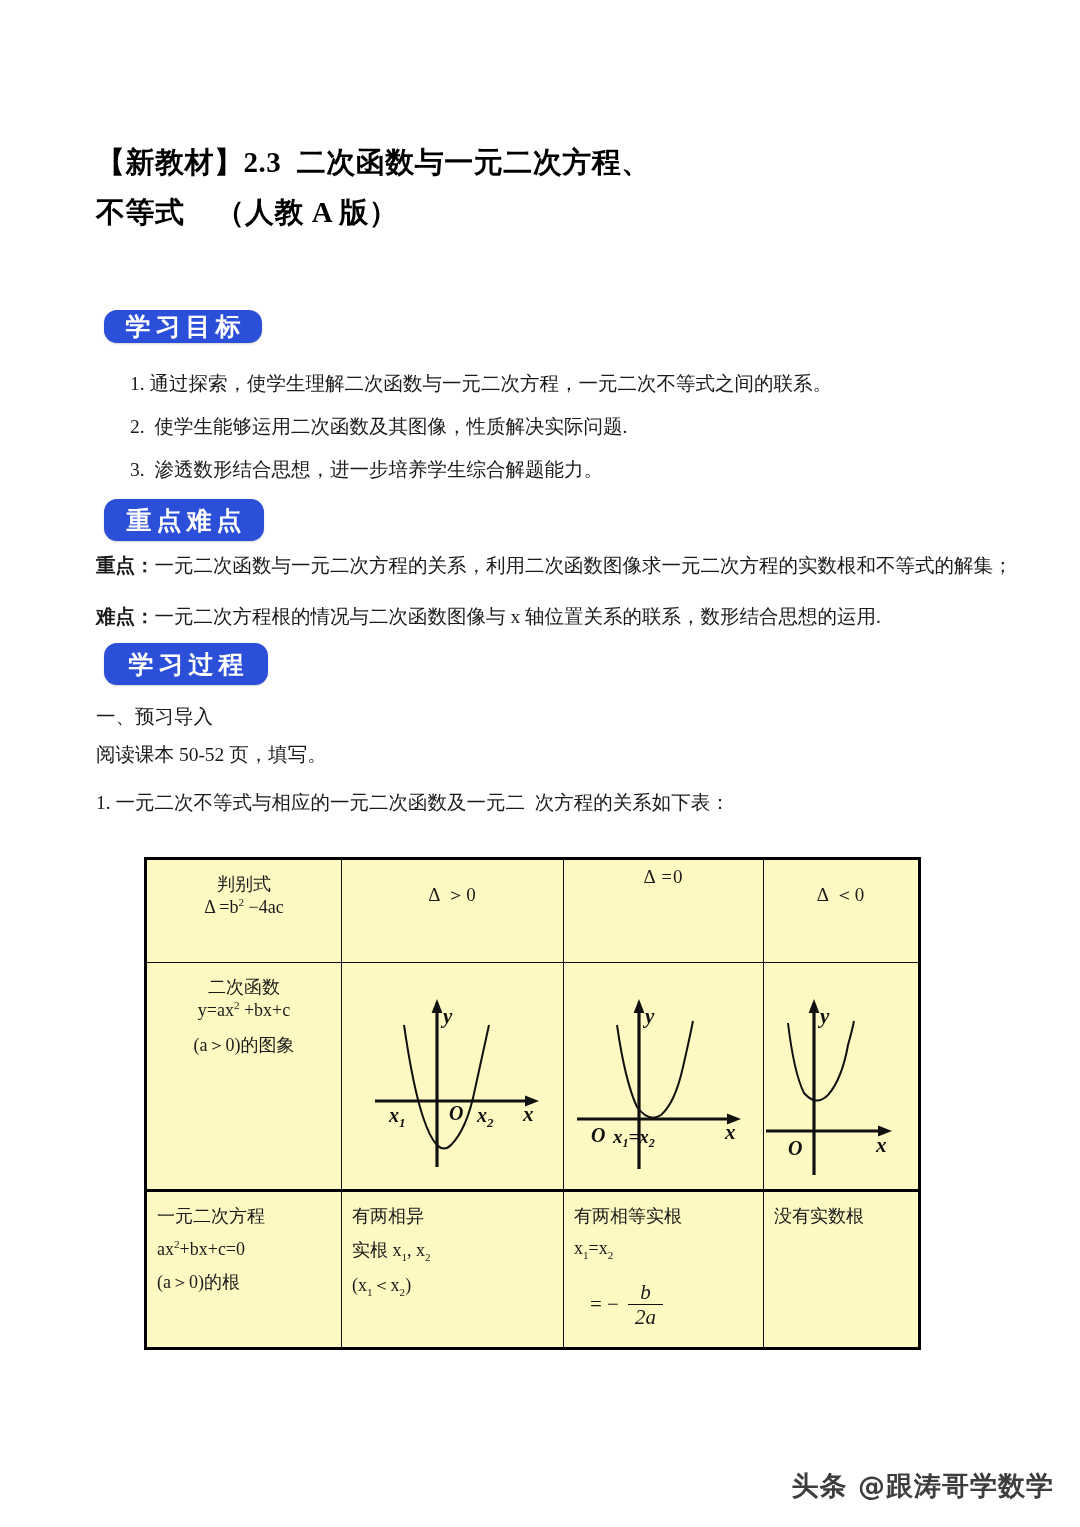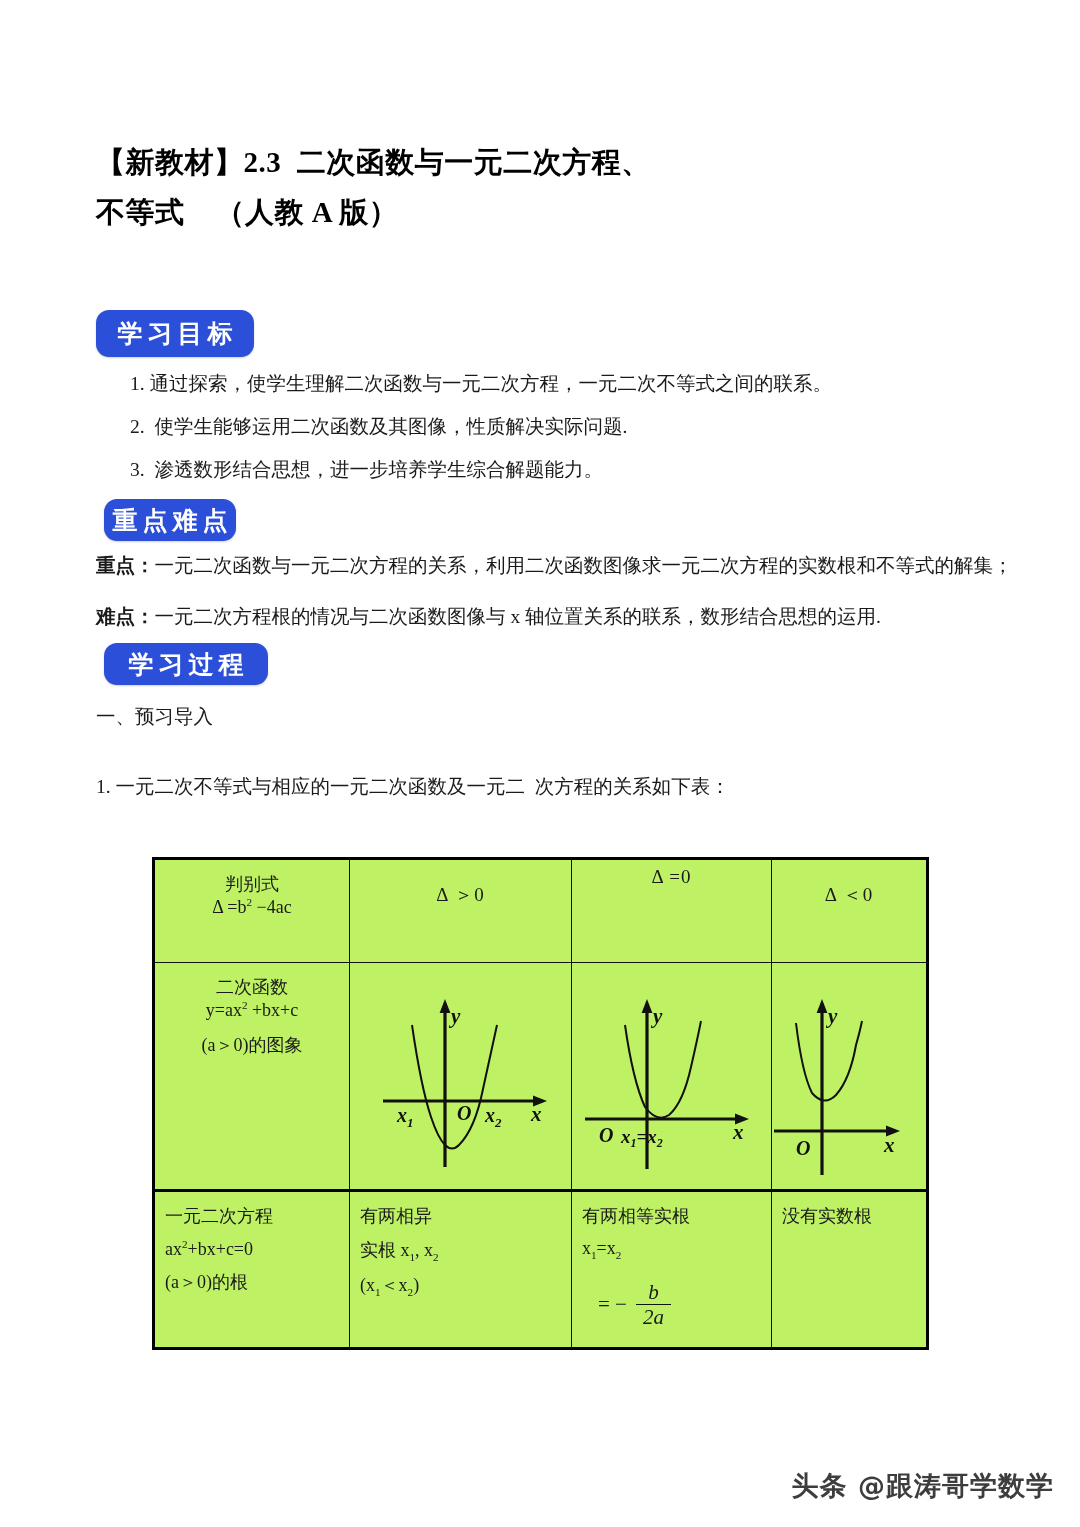--- a/index.html
+++ b/index.html
@@ -41,22 +41,22 @@
     border-radius: 13px;
     display: flex;
     align-items: center;
     justify-content: center;
     letter-spacing: 5px;
     text-indent: 5px;
     font-size: 25px;
     line-height: 1;
     box-shadow: 0 1px 2px rgba(0,0,0,0.18);
   }
-  #badge-goal    { left: 96px; top: 310px; width: 158px; height: 47px; }
-  #badge-key     { left: 104px; top: 499px; width: 132px; height: 42px; }
+  #badge-goal    { left: 104px; top: 310px; width: 158px; height: 33px; }
+  #badge-key     { left: 104px; top: 499px; width: 160px; height: 42px; }
   #badge-process { left: 104px; top: 643px; width: 164px; height: 42px; }
 
   
   .body-line {
     position: absolute;
     font-family: "Liberation Serif", "DejaVu Serif", serif;
     font-size: 19.5px;
     line-height: 1.5;
     color: #1a1a1a;
     white-space: pre;
@@ -67,31 +67,31 @@
   #obj-3 { top: 455px; }
 
   .kp { left: 96px; }
   #kp-focus { top: 551px; }
   #kp-hard  { top: 602px; }
   .kp b { font-weight: bold; }
 
   .pr { left: 96px; }
   #proc-1 { top: 702px; }
   #proc-2 { top: 740px; }
-  #proc-3 { top: 772px; }
+  #proc-3 { top: 788px; }
 
   
   .tbl {
     position: absolute;
-    left: 152px;
+    left: 144px;
     top: 857px;
     width: 774px;
     border-collapse: collapse;
     table-layout: fixed;
-    background: #bef264;
+    background: #fef9c3;
   }
   .tbl td {
     border: 1px solid #111;
     vertical-align: top;
     padding: 0;
     font-family: "Liberation Serif", "DejaVu Serif", serif;
     font-size: 18px;
     color: #1a1a1a;
   }
   .tbl .outer-l { border-left: 3px solid #000; }
@@ -176,20 +176,21 @@
   <div class="body-line obj" id="obj-3">3.  渗透数形结合思想，进一步培养学生综合解题能力。</div>
 
   <div class="badge" id="badge-key">重点难点</div>
 
   <div class="body-line kp" id="kp-focus"><b>重点：</b><span>一元二次函数与一元二次方程的关系，利用二次函数图像求一元二次方程的实数根和不等式的解集；</span></div>
   <div class="body-line kp" id="kp-hard"><b>难点：</b><span>一元二次方程根的情况与二次函数图像与 x 轴位置关系的联系，数形结合思想的运用.</span></div>
 
   <div class="badge" id="badge-process">学习过程</div>
 
   <div class="body-line pr" id="proc-1">一、预习导入</div>
+  <div class="body-line pr" id="proc-2">阅读课本 50-52 页，填写。</div>
   <div class="body-line pr" id="proc-3">1. 一元二次不等式与相应的一元二次函数及一元二  次方程的关系如下表：</div>
 
   <table class="tbl">
     <tbody>
 
       <tr class="r-top">
         <td class="cw1 outer-l hdr-r">
           <div class="cell-pad c-center">
             <span class="lbl">判别式</span>
             <span class="lbl sp-1"><span>Δ =b</span><sup>2</sup><span> −4ac</span></span>

